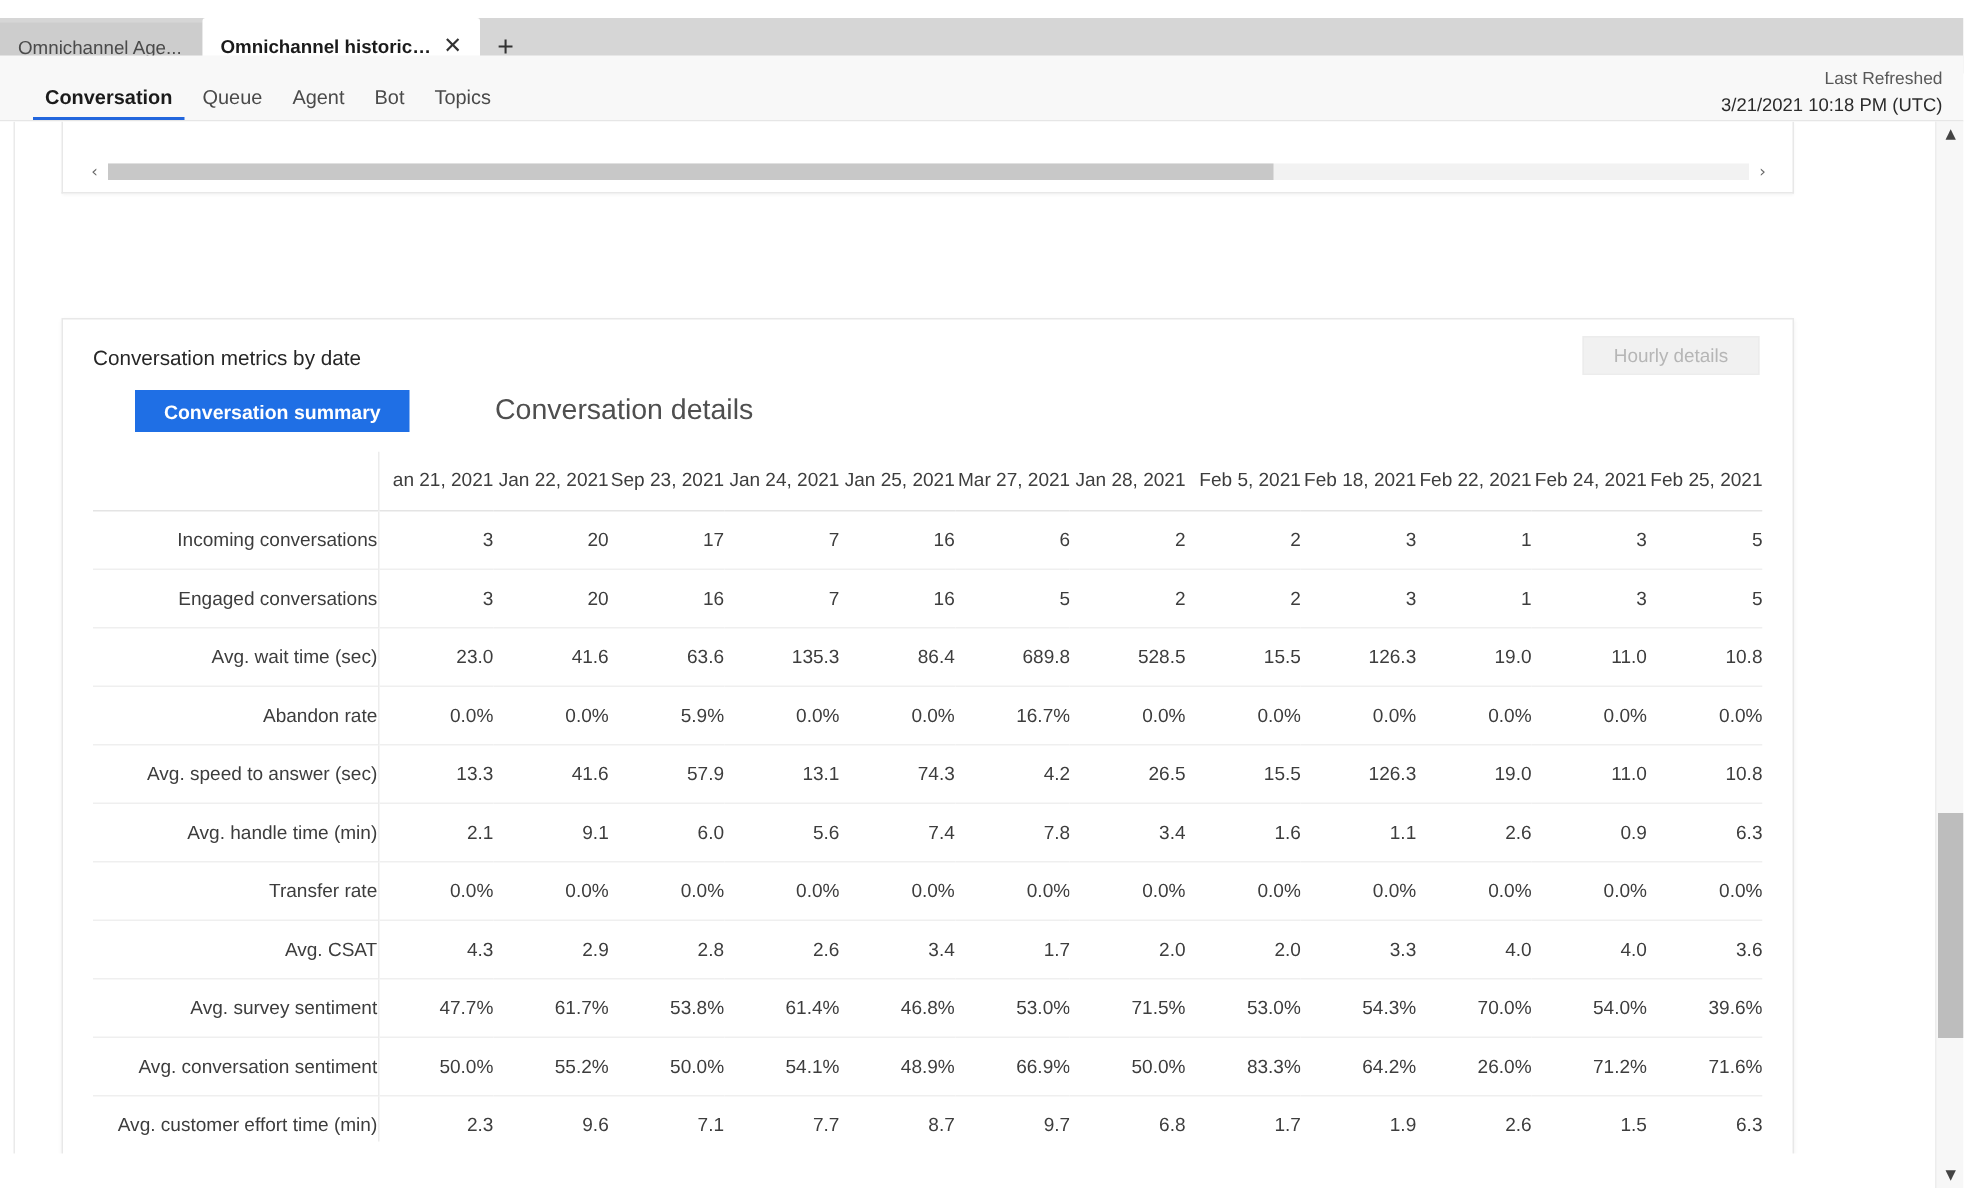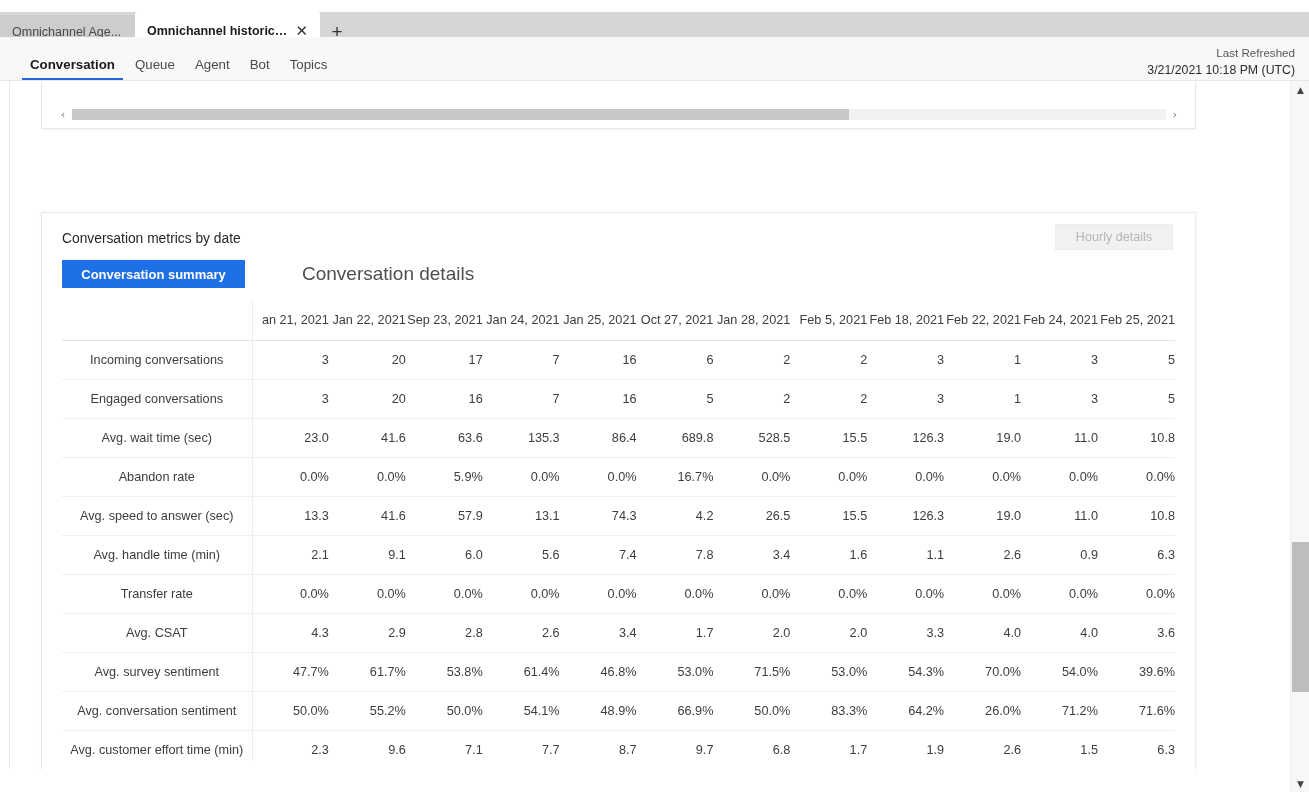--- a/index.html
+++ b/index.html
@@ -102,21 +102,21 @@
     width: 118px; height: 26px; background: #f1f1f1;
     border: 1px solid #ececec; color: #b6b6b6; font-size: 12.6px;
     display: flex; align-items: center; justify-content: center;
     cursor: default;
   }
 
   .pivots { position: absolute; left: 20px; top: 47px; display: flex; }
   .pivot-primary {
     width: 183px; height: 28px; background: #1f6fe5; color: #ffffff;
     font-size: 13px; font-weight: 600; display: flex; align-items: center;
-    justify-content: center; cursor: pointer;
+    justify-content: center; cursor: pointer; margin-left: 28px;
   }
   .pivot-secondary {
     height: 28px; display: flex; align-items: center; padding: 0 16px;
     margin-left: 41px; font-size: 19px; color: #4f4f4f; cursor: pointer;
   }
 
   
   .tablewrap {
     position: absolute; left: 20px; top: 88px; width: 1113px; height: 460px;
     overflow: hidden;
@@ -131,21 +131,21 @@
   }
   thead th { height: 34px; color: #2a2a2a; padding-bottom: 4px; }
   th.hcorner { width: 190px; border-right: 1px solid #ececec; }
   th.hdate {
     text-align: right; padding-right: 12px; font-size: 12.8px;
   }
   tbody tr { border-top: 1px solid #efefef; }
   tbody tr:first-child { border-top: 1px solid #e4e4e4; }
   tbody tr:last-child { border-bottom: 1px solid #efefef; }
   td.rowhead {
-    width: 190px; text-align: center; padding-left: 12px;
+    width: 190px; text-align: right; padding-left: 12px;
     border-right: 1px solid #ececec; color: #3d3d3d; margin-top: 36px;
   }
   td.val { text-align: right; padding-right: 12px; color: #4a4a4a; }
 
   
   .hscroll {
     position: absolute; height: 15px; display: flex; align-items: center;
     background: #ffffff;
   }
   .hs-arrow {
@@ -251,21 +251,21 @@
     <div class="tablewrap">
       <table class="grid">
         <thead>
           <tr>
             <th class="hcorner"></th>
             <th class="hdate">an 21, 2021</th>
             <th class="hdate">Jan 22, 2021</th>
             <th class="hdate">Sep 23, 2021</th>
             <th class="hdate">Jan 24, 2021</th>
             <th class="hdate">Jan 25, 2021</th>
-            <th class="hdate">Oct 27, 2021</th>
+            <th class="hdate">Mar 27, 2021</th>
             <th class="hdate">Jan 28, 2021</th>
             <th class="hdate">Feb 5, 2021</th>
             <th class="hdate">Feb 18, 2021</th>
             <th class="hdate">Feb 22, 2021</th>
             <th class="hdate">Feb 24, 2021</th>
             <th class="hdate">Feb 25, 2021</th>
           </tr>
         </thead>
         <tbody>
             <tr>

